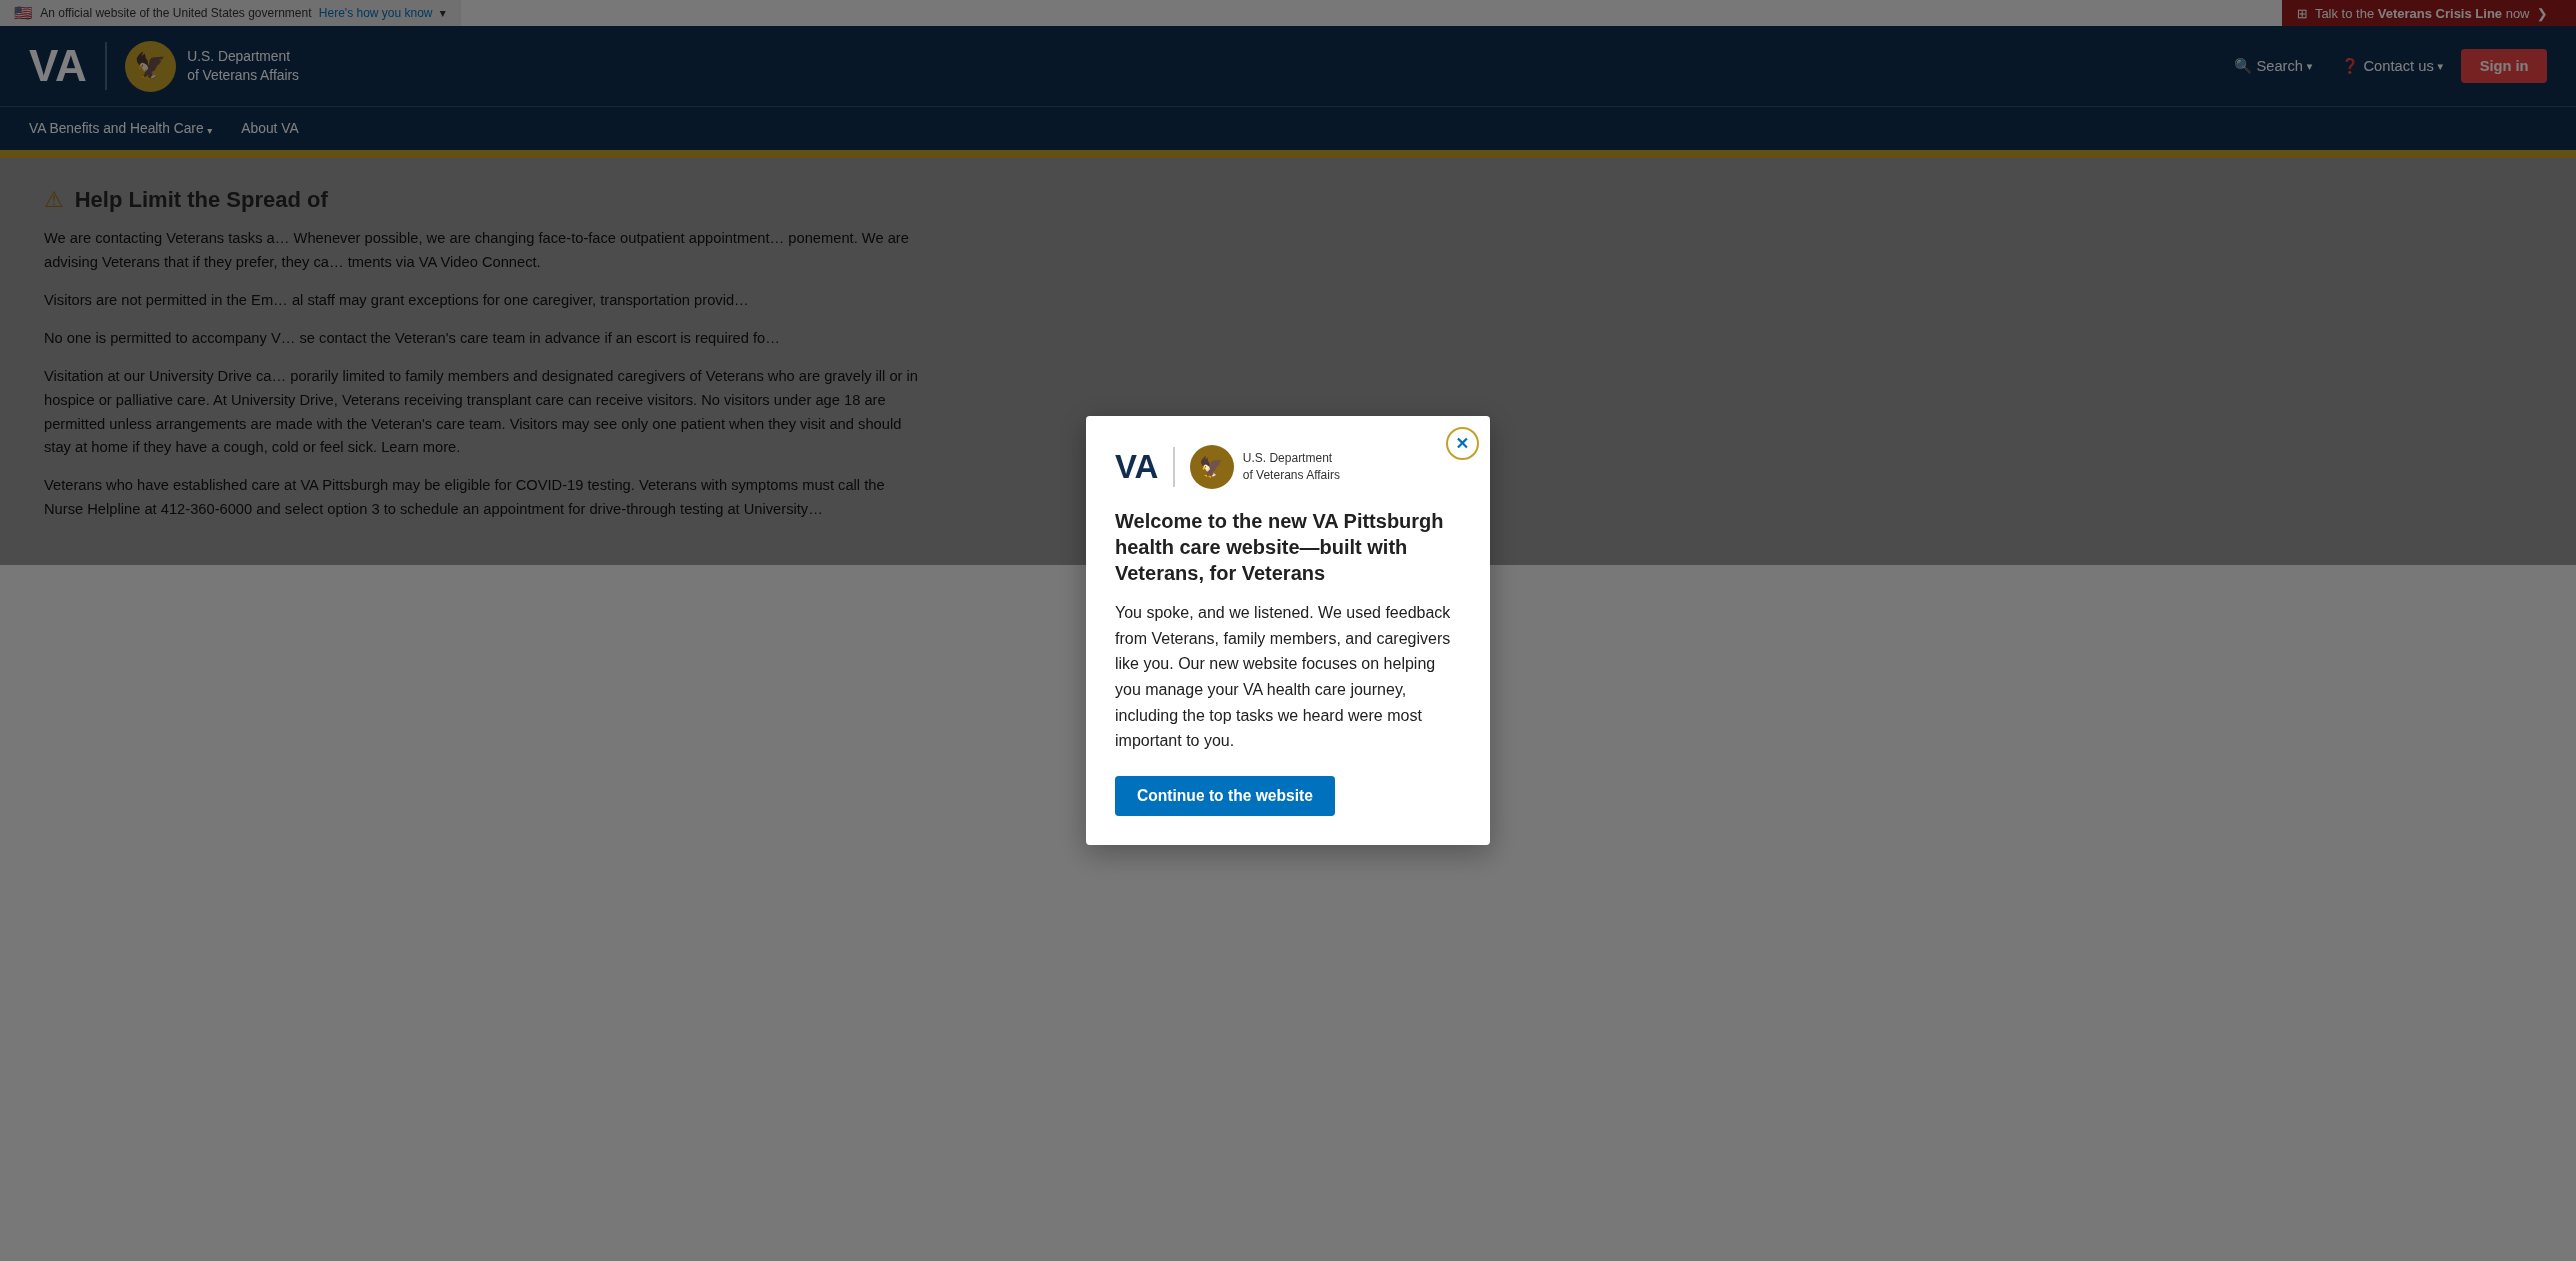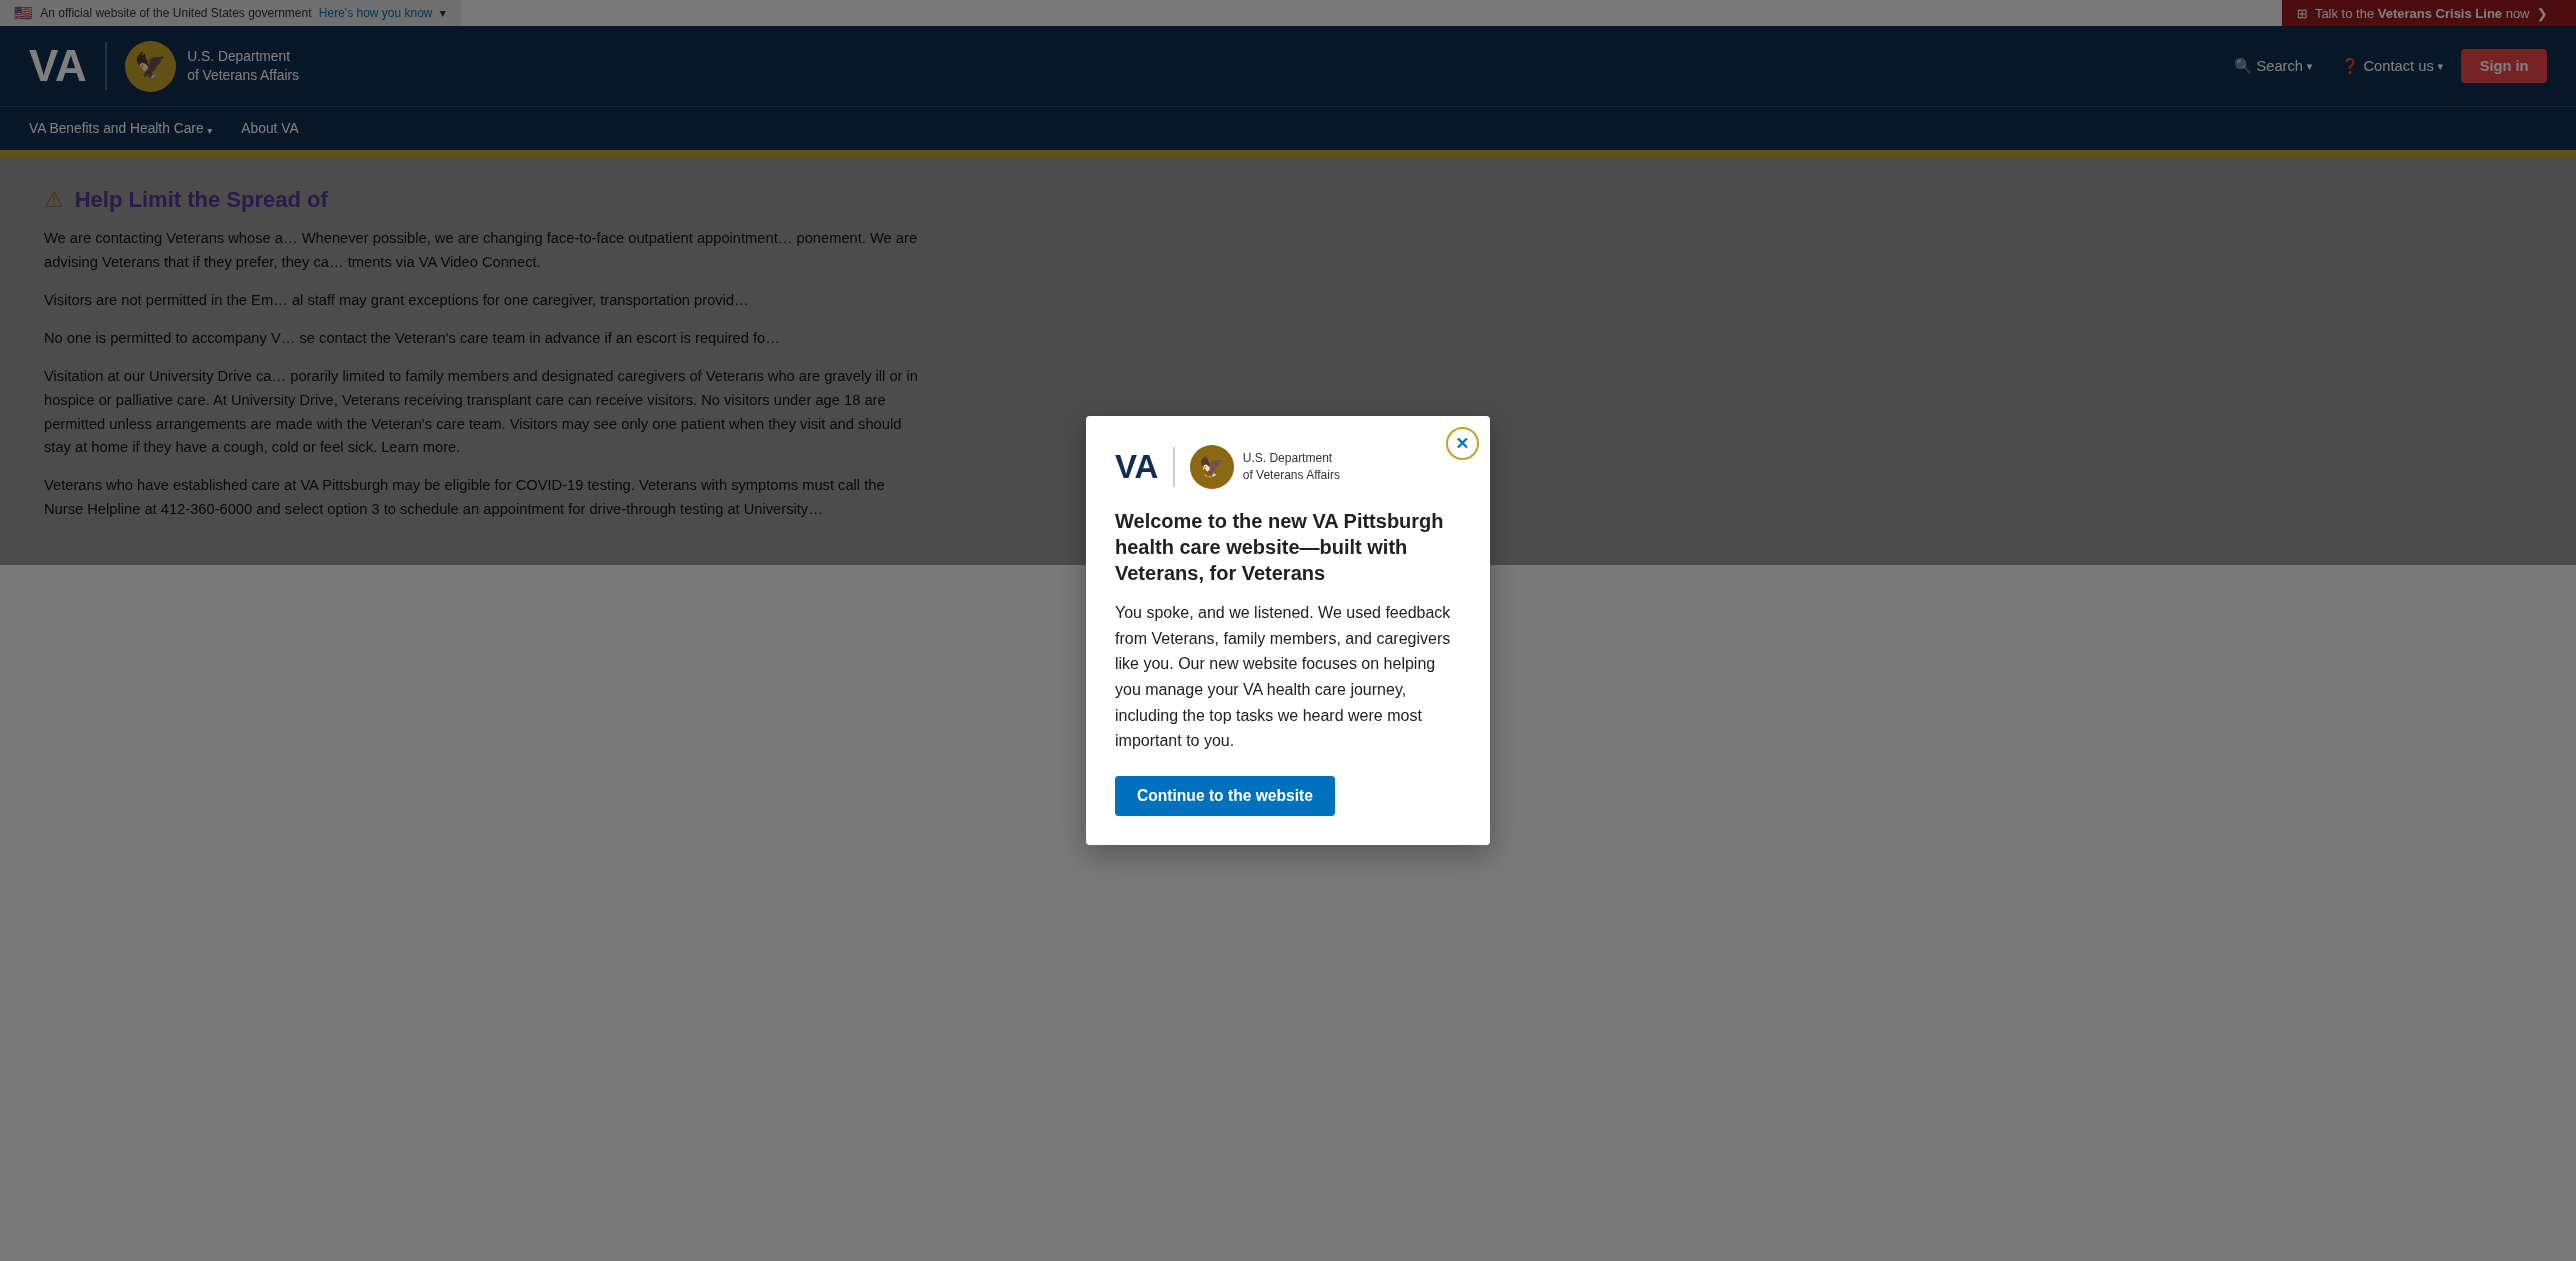--- a/index.html
+++ b/index.html
@@ -150,21 +150,21 @@
       gap: 11px;
       margin-bottom: 14.7px;
     }
     .alert-icon {
       color: #fdb81e;
       font-size: 22px;
     }
     .alert-title {
       font-size: 22px;
       font-weight: bold;
-      color: #8b5cf6;
+      color: #404040;
     }
     .content-para {
       font-size: 14.7px;
       color: #212121;
       line-height: 1.6;
       margin-bottom: 14.7px;
       max-width: 881px;
     }
 
     
@@ -315,21 +315,21 @@
 </div>
 
 <div class="accent-bar"></div>
 
 <div class="main-content">
   <div class="main-content-inner">
     <div class="alert-heading">
       <span class="alert-icon">⚠</span>
       <h2 class="alert-title">Help Limit the Spread of</h2>
     </div>
-    <p class="content-para">We are contacting Veterans whose a… Whenever possible, we are changing face-to-face outpatient appointment… ponement. We are advising Veterans that if they prefer, they ca… tments via VA Video Connect.</p>
+    <p class="content-para">We are contacting Veterans tasks a… Whenever possible, we are changing face-to-face outpatient appointment… ponement. We are advising Veterans that if they prefer, they ca… tments via VA Video Connect.</p>
     <p class="content-para">Visitors are not permitted in the Em… al staff may grant exceptions for one caregiver, transportation provid…</p>
     <p class="content-para">No one is permitted to accompany V… se contact the Veteran's care team in advance if an escort is required fo…</p>
     <p class="content-para">Visitation at our University Drive ca… porarily limited to family members and designated caregivers of Veterans who are gravely ill or in hospice or palliative care. At University Drive, Veterans receiving transplant care can receive visitors. No visitors under age 18 are permitted unless arrangements are made with the Veteran's care team. Visitors may see only one patient when they visit and should stay at home if they have a cough, cold or feel sick. Learn more.</p>
     <p class="content-para">Veterans who have established care at VA Pittsburgh may be eligible for COVID-19 testing. Veterans with symptoms must call the Nurse Helpline at 412-360-6000 and select option 3 to schedule an appointment for drive-through testing at University…</p>
   </div>
 </div>
 
 <div class="modal-overlay">
   <div class="modal">
     <button class="modal-close">✕</button>

